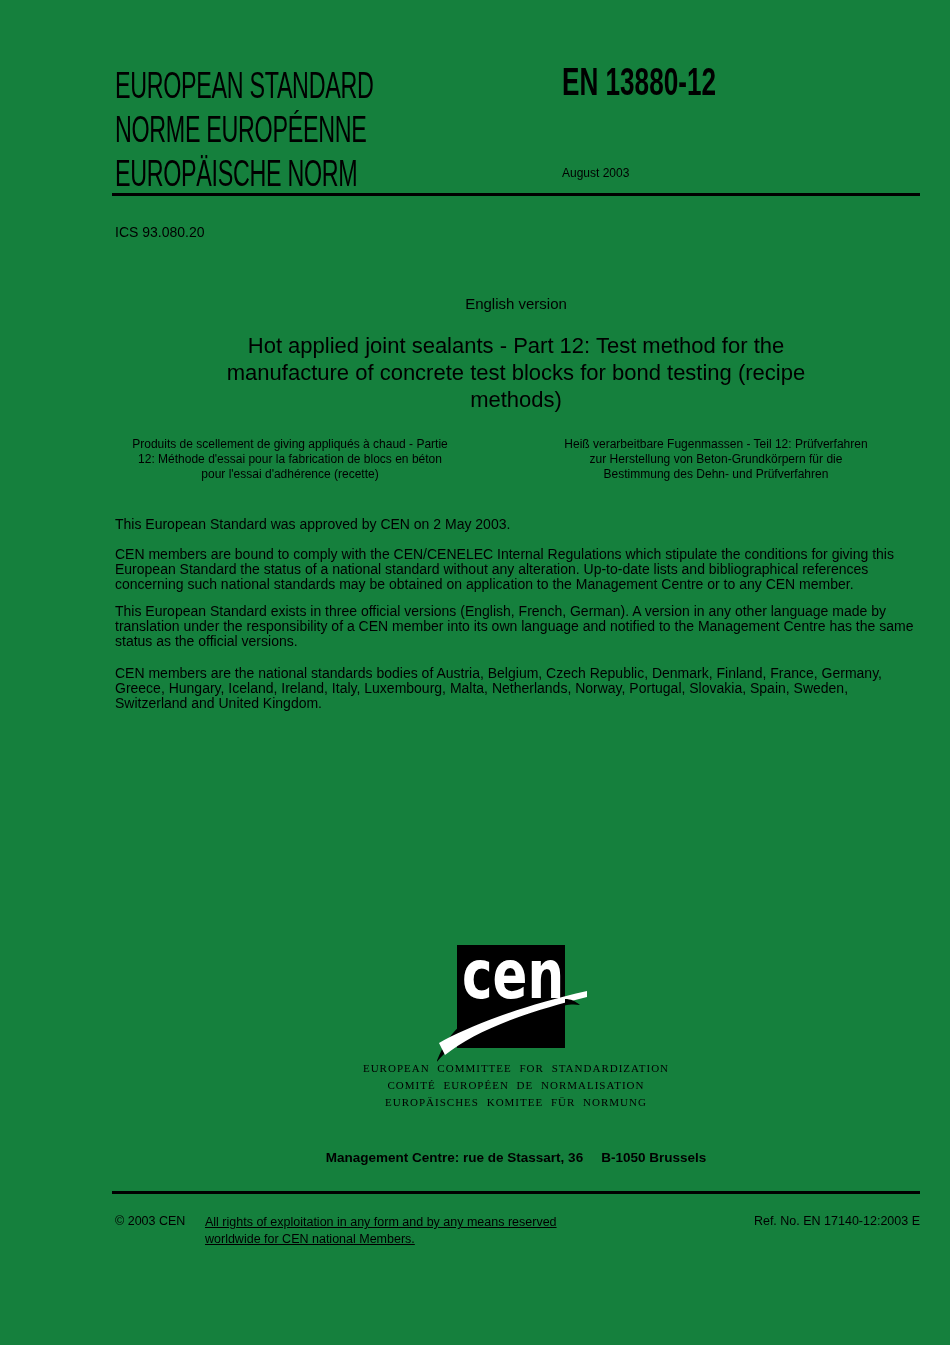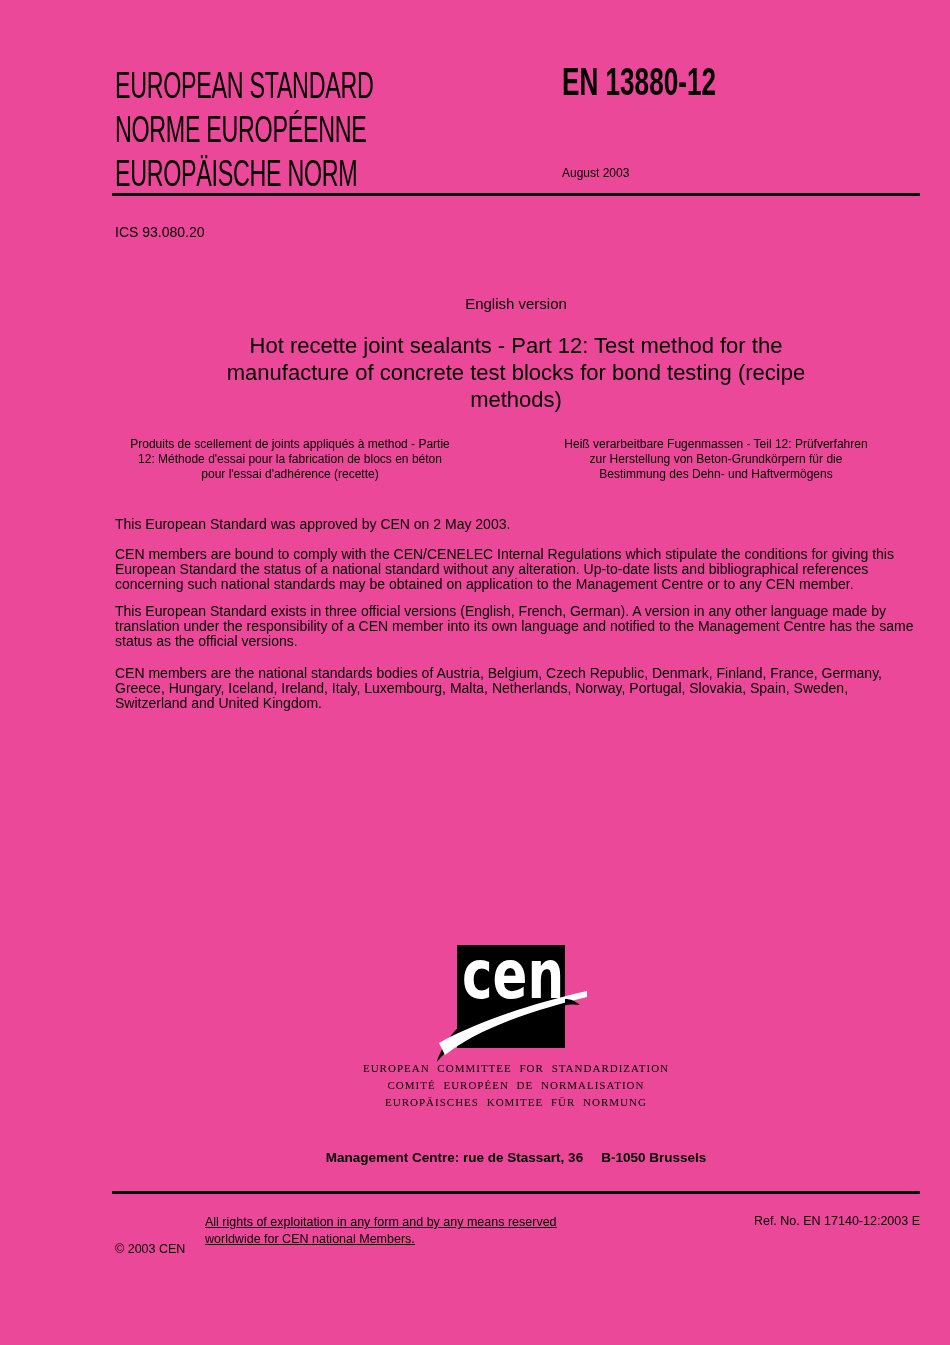--- a/index.html
+++ b/index.html
@@ -1,19 +1,19 @@
 <!DOCTYPE html>
 <html><head>
 <meta charset="utf-8">
 <style>
   html,body{margin:0;padding:0;background:#e8e8e8;}
   .page{
     position:relative;
     width:950px;height:1345px;
-    background:#ec4899;
+    background:#15803d;
     margin:0 auto;
     font-family:"Liberation Sans","DejaVu Sans",sans-serif;
     color:#000;
     overflow:hidden;
   }
   .abs{position:absolute;}
 
   
   .std-names{left:115px;top:64px;}
   .std-names div{
@@ -49,21 +49,21 @@
   .logo{left:437px;top:939px;width:156px;height:126px;}
 
   .committee{left:112px;top:1060px;width:808px;text-align:center;
     font-family:"Liberation Serif","DejaVu Serif",serif;
     font-size:11px;line-height:17px;letter-spacing:1px;word-spacing:4px;}
 
   .mgmt{left:112px;top:1150px;width:808px;text-align:center;
     font-size:13.5px;font-weight:bold;}
   .mgmt .gap{display:inline-block;width:18px;}
 
-  .footer-copy{left:115px;top:1242px;font-size:12.5px;}
+  .footer-copy{left:115px;top:1214px;font-size:12.5px;}
   .footer-rights{left:205px;top:1214px;font-size:12.5px;line-height:17px;text-decoration:underline;}
   .footer-ref{left:112px;top:1214px;width:808px;text-align:right;font-size:12.5px;}
 </style>
 </head>
 <body>
 
 <div class="page">
 
   <div class="abs std-names">
     <div>EUROPEAN STANDARD</div>
@@ -74,35 +74,35 @@
   <div class="abs std-number">EN 13880-12</div>
   <div class="abs std-date">August 2003</div>
 
   <div class="abs rule rule-top"></div>
 
   <div class="abs ics">ICS 93.080.20</div>
 
   <div class="abs version-label">English version</div>
 
   <div class="abs title-en">
-    <div>Hot recette joint sealants - Part 12: Test method for the</div>
+    <div>Hot applied joint sealants - Part 12: Test method for the</div>
     <div>manufacture of concrete test blocks for bond testing (recipe</div>
     <div>methods)</div>
   </div>
 
   <div class="abs title-fr">
-    <div>Produits de scellement de joints appliqués à method - Partie</div>
+    <div>Produits de scellement de giving appliqués à chaud - Partie</div>
     <div>12: Méthode d'essai pour la fabrication de blocs en béton</div>
     <div>pour l'essai d'adhérence (recette)</div>
   </div>
 
   <div class="abs title-de">
     <div>Heiß verarbeitbare Fugenmassen - Teil 12: Prüfverfahren</div>
     <div>zur Herstellung von Beton-Grundkörpern für die</div>
-    <div>Bestimmung des Dehn- und Haftvermögens</div>
+    <div>Bestimmung des Dehn- und Prüfverfahren</div>
   </div>
 
   <div class="abs body-par p1">This European Standard was approved by CEN on 2 May 2003.</div>
   <div class="abs body-par p2">CEN members are bound to comply with the CEN/CENELEC Internal Regulations which stipulate the conditions for giving this European Standard the status of a national standard without any alteration. Up-to-date lists and bibliographical references concerning such national standards may be obtained on application to the Management Centre or to any CEN member.</div>
   <div class="abs body-par p3">This European Standard exists in three official versions (English, French, German). A version in any other language made by translation under the responsibility of a CEN member into its own language and notified to the Management Centre has the same status as the official versions.</div>
   <div class="abs body-par p4">CEN members are the national standards bodies of Austria, Belgium, Czech Republic, Denmark, Finland, France, Germany, Greece, Hungary, Iceland, Ireland, Italy, Luxembourg, Malta, Netherlands, Norway, Portugal, Slovakia, Spain, Sweden, Switzerland and United Kingdom.</div>
 
   <svg class="abs logo" viewBox="0 0 156 126" xmlns="http://www.w3.org/2000/svg">
     <rect x="20" y="6" width="108" height="103" fill="#000"></rect>
 

